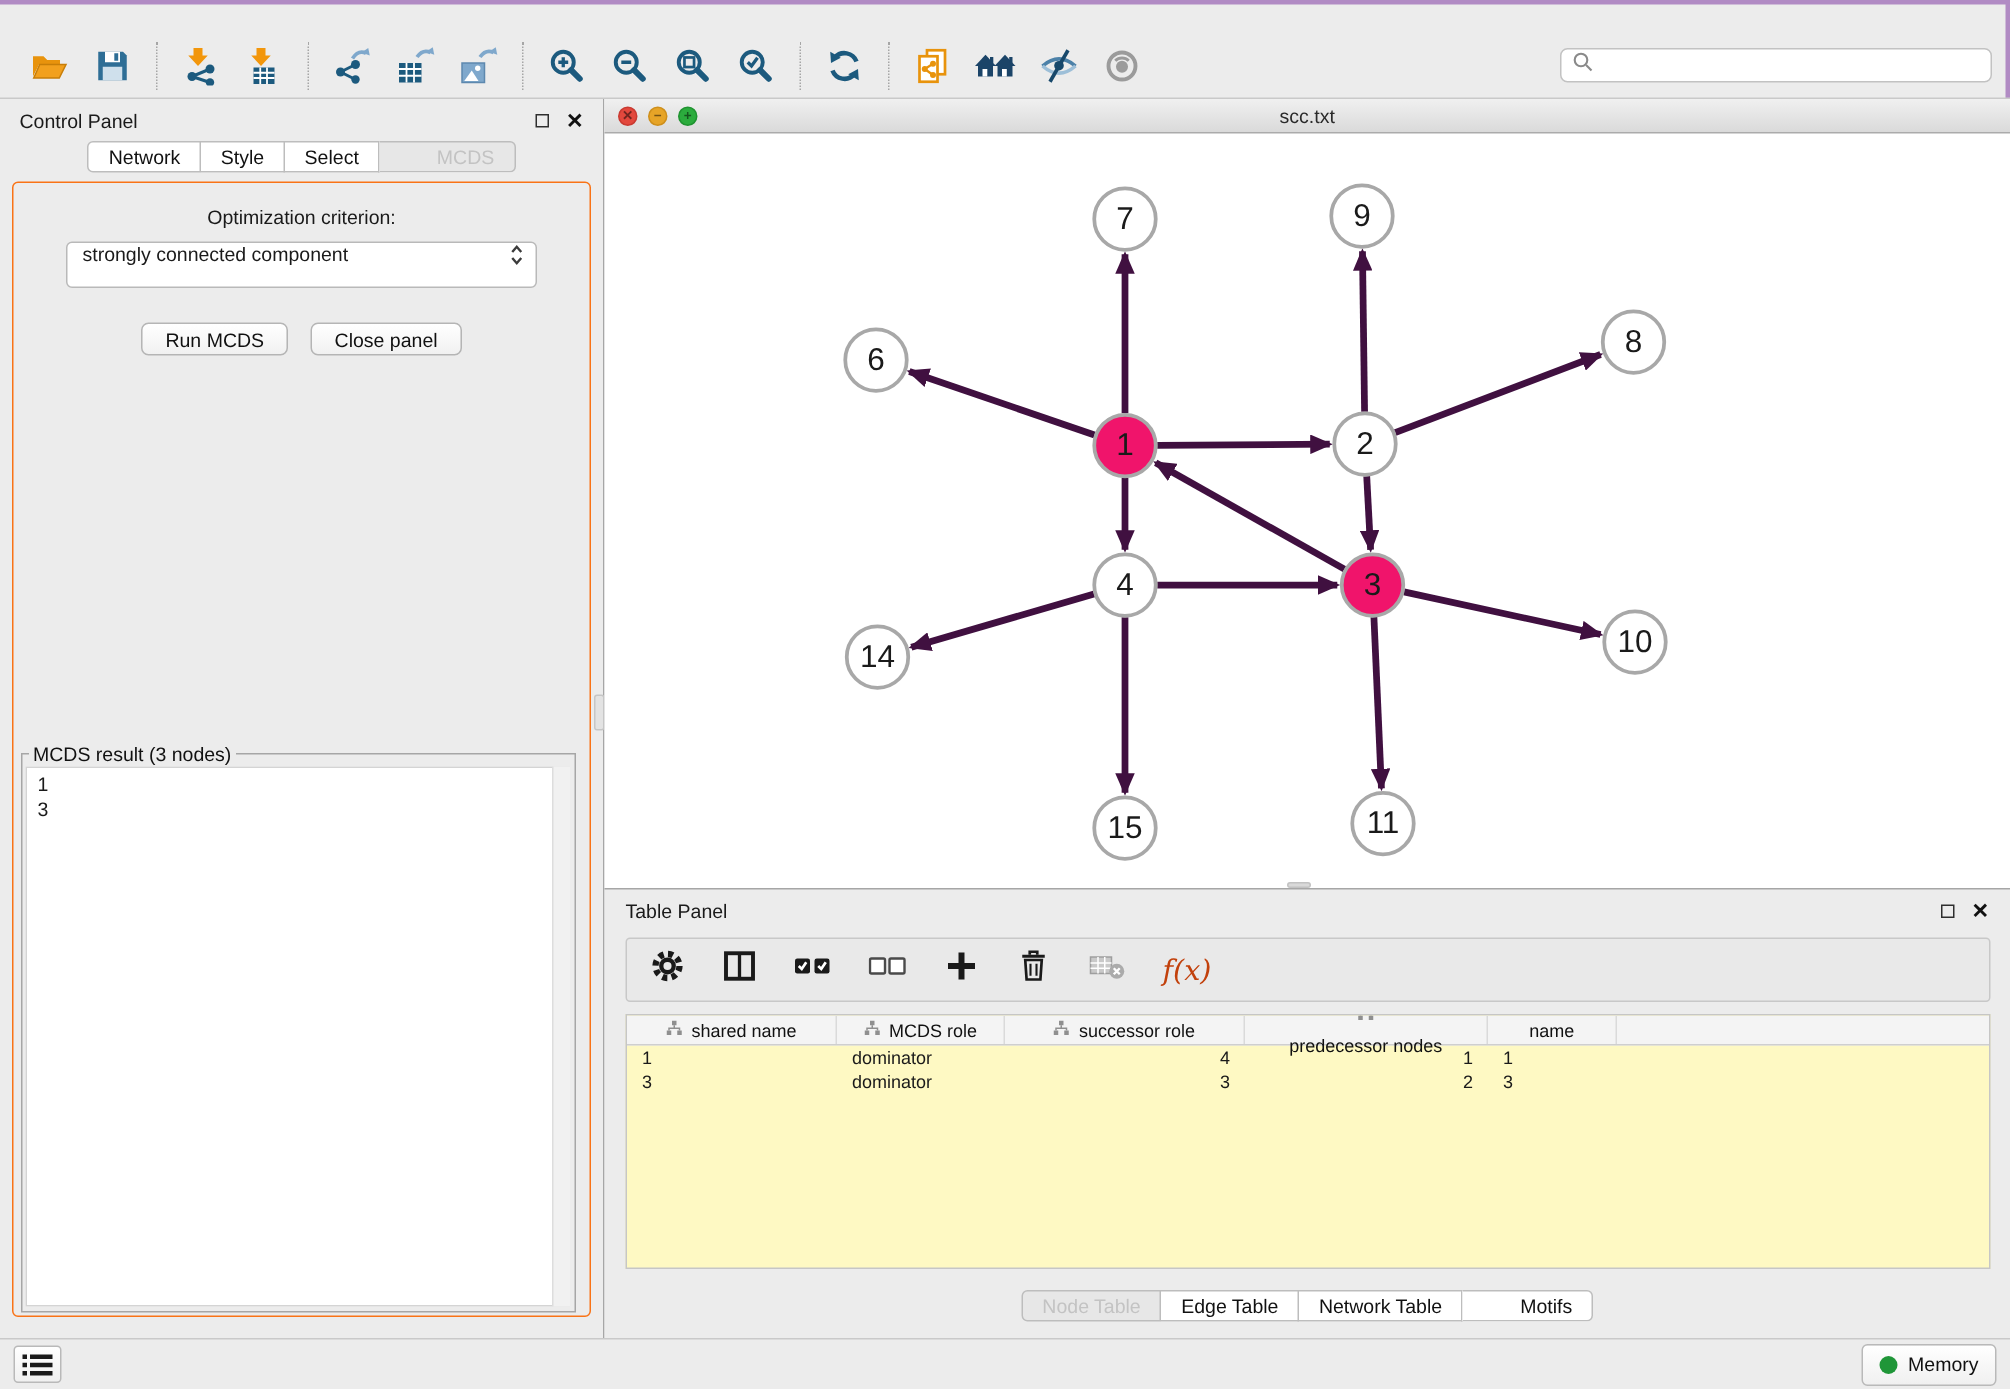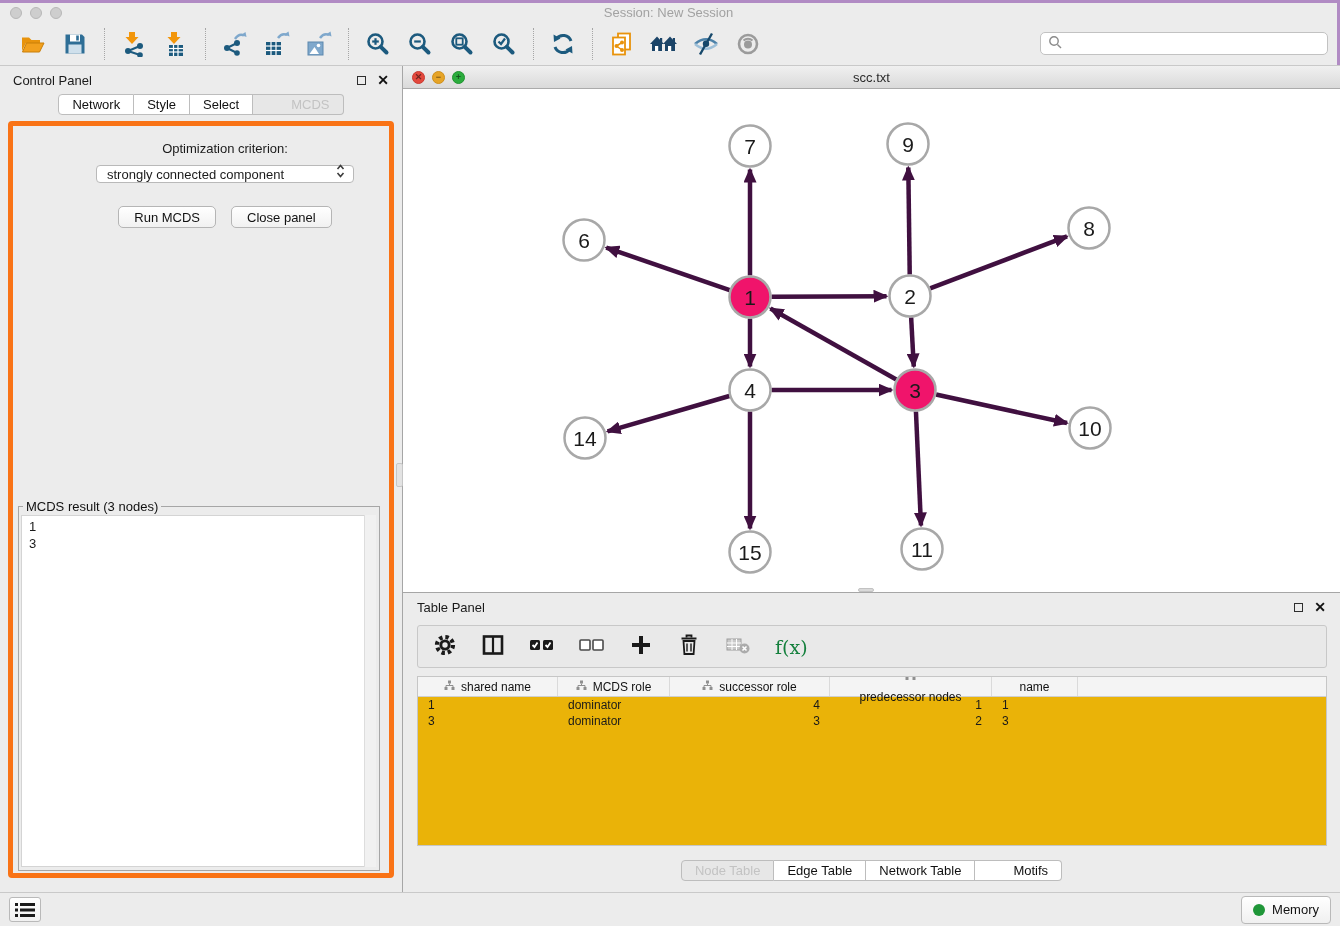--- a/index.html
+++ b/index.html
@@ -27,23 +27,23 @@
   .close-x{font-size:14px;font-weight:bold;color:#111;line-height:1;}
 
   .tabs{display:flex;justify-content:center;}
   .tab{height:21px;padding:0 13px;background:#fff;border:1px solid #BDBDBD;border-left:none;font-size:13px;display:flex;align-items:center;color:#111;}
   .tab:first-child{border-left:1px solid #BDBDBD;border-radius:4px 0 0 4px;}
   .tab:last-child{border-radius:0 4px 4px 0;padding-left:38px;}
   .tab.selected{background:#E7E7E7;color:#C3C3C3;}
 
   
   .control-panel{position:absolute;left:0;top:66px;width:403px;bottom:34px;background:#ECECEC;border-right:1px solid #A6A6A6;}
-  .cp-inner{position:absolute;left:8px;right:8px;top:55px;bottom:14px;border:5px solid #f97316;border-radius:4px;padding-left:48px;}
+  .cp-inner{position:absolute;left:8px;right:8px;top:55px;bottom:14px;border:1px solid #f97316;border-radius:4px;}
   .opt-label{margin-top:15px;text-align:center;font-size:13px;}
-  .select{margin:9px 35px 0 35px;height:18px;background:#fff;border:1px solid #B9B9B9;border-radius:4px;display:flex;align-items:flex-end;padding:0 8px 0 10px;font-size:13px;}
+  .select{margin:9px 35px 0 35px;height:31px;background:#fff;border:1px solid #B9B9B9;border-radius:4px;display:flex;align-items:flex-start;padding:0 8px 0 10px;font-size:13px;}
   .select .val{flex:1;}
   .btn-row{display:flex;justify-content:center;gap:15px;margin-top:23px;}
   .btn{height:22px;padding:0 15px;background:linear-gradient(#FFFFFF,#F1F1F1);border:1px solid #B5B5B5;border-radius:5px;font-size:13px;display:flex;align-items:center;color:#111;}
   .result-group{position:absolute;left:5px;right:9px;top:373px;bottom:2px;border:1px solid #A6A6A6;margin:0 0;padding:0;}
   .result-group legend{font-size:13px;margin-left:4px;padding:0 3px;color:#111;}
   .result-body{position:absolute;left:2px;right:3px;top:1px;bottom:3px;background:#fff;border:1px solid #D4D4D4;font-size:13px;line-height:17px;padding:2px 7px;}
   .result-scroll{position:absolute;right:3px;top:1px;bottom:3px;width:12px;background:#F1F1F1;border-left:1px solid #DDD;}
 
   
   .net-win{position:absolute;left:403px;top:66px;width:937px;height:526px;background:#fff;}
@@ -54,47 +54,41 @@
   .tl.yellow{background:#E6A427;border:1px solid #CE8F1B;}
   .tl.green{background:#2BAC3D;border:1px solid #1F9330;}
   .net-title{position:absolute;left:0;right:0;text-align:center;font-size:13px;color:#2a2a2a;}
   .net-canvas{position:absolute;left:0;top:23px;right:0;bottom:0;}
   .v-handle{position:absolute;left:396px;top:463px;width:7px;height:24px;background:#E3E3E3;border:1px solid #C6C6C6;border-radius:2px;}
   .h-handle{position:absolute;left:858px;top:588px;width:16px;height:4px;background:#D9D9D9;border:1px solid #C2C2C2;border-radius:2px;}
 
   
   .table-panel{position:absolute;left:403px;top:592px;right:0;bottom:34px;background:#ECECEC;border-top:1px solid #A6A6A6;}
   .tp-toolbar{position:absolute;left:14px;right:13px;top:32px;height:43px;background:#E9E9E9;border:1px solid #C8C8C8;border-radius:3px;display:flex;align-items:center;padding:0 15px;gap:24px;}
-  .fx{font-family:"DejaVu Serif",serif;font-size:19px;color:#15803d;}
-  .table-wrap{position:absolute;left:14px;right:13px;top:83px;height:170px;background:#eab308;border:1px solid #C6C6C6;overflow:hidden;}
+  .fx{font-family:"DejaVu Serif",serif;font-style:italic;font-size:19px;color:#c2410c;}
+  .table-wrap{position:absolute;left:14px;right:13px;top:83px;height:170px;background:#fef9c3;border:1px solid #C6C6C6;overflow:hidden;}
   .thead{display:flex;height:20px;background:#F4F4F4;border-bottom:1px solid #CFCFCF;}
   .th{display:flex;align-items:center;justify-content:center;gap:6px;font-size:12px;color:#111;border-right:1px solid #DADADA;height:100%;}
   .trow{display:flex;height:16px;font-size:12px;align-items:center;}
   .td{padding:0 10px;overflow:hidden;white-space:nowrap;}
   .tp-tabs{position:absolute;left:0;right:0;top:267px;display:flex;justify-content:center;}
 
   
   .statusbar{position:absolute;left:0;right:0;bottom:0;height:34px;background:#ECECEC;border-top:1px solid #C9C9C9;display:flex;align-items:center;padding:0 9px;}
   .sq-btn{width:32px;height:25px;background:linear-gradient(#FFF,#F0F0F0);border:1px solid #B9B9B9;border-radius:3px;display:flex;align-items:center;justify-content:center;}
   .memory-btn{margin-left:auto;height:28px;padding:0 11px;background:linear-gradient(#FFF,#F0F0F0);border:1px solid #B9B9B9;border-radius:4px;display:flex;align-items:center;gap:7px;font-size:13px;color:#111;}
   .mem-dot{width:12px;height:12px;border-radius:50%;background:#1F9638;display:inline-block;}
 </style>
 </head>
 <body>
 
 <div class="app">
   <div class="purple-top"></div>
   <div class="purple-right"></div>
 
-  <div class="titlebar">
-    <span class="dot"></span>
-    <span class="dot"></span>
-    <span class="dot"></span>
-    <div class="win-title">Session: New Session</div>
-  </div>
 
   <div class="toolbar">
     <span class="tbtn">
       <svg width="26" height="26" viewBox="0 0 26 26">
           <path d="M2 6.5 h7 l2.5 2.5 H20 V12 H6 L2 20 Z" fill="#E8930C"></path>
           <path d="M6.5 12 H24 L19.5 21 H2.5 Z" fill="#F2A01D" stroke="#C87E08" stroke-width="1"></path>
         </svg>
     </span>
     <span class="tbtn">
       <svg width="26" height="26" viewBox="0 0 26 26">

